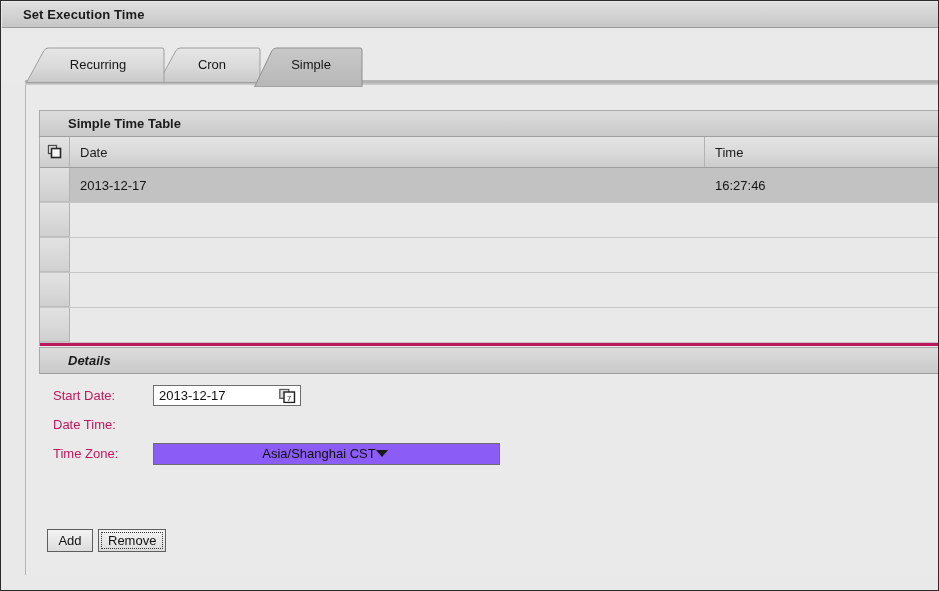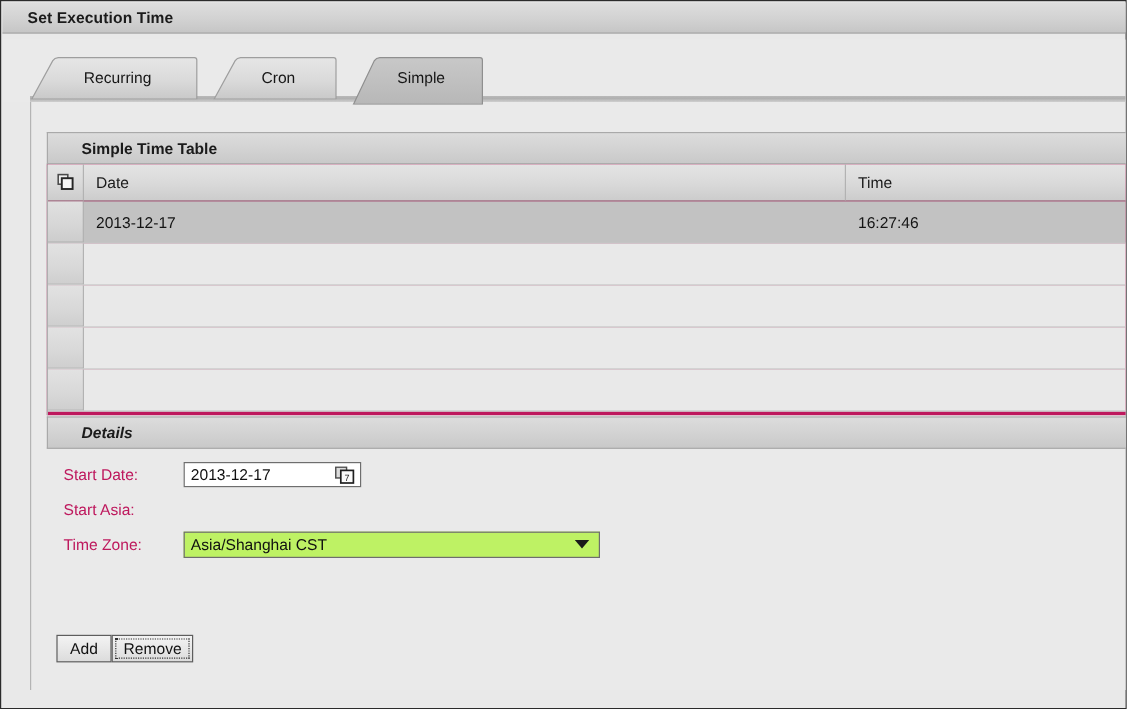--- a/index.html
+++ b/index.html
@@ -52,21 +52,20 @@
     height: 52px;
     background: #eaeaea;
   }
   .tabrow {
     position: absolute;
     left: 23px;
     bottom: 0;
     height: 52px;
     display: flex;
     align-items: flex-end;
-    gap: 20px;
   }
   .tab {
     position: relative;
     height: 36px;
     display: flex;
     align-items: center;
     justify-content: center;
     font-size: 13px;
     color: #161616;
     padding: 0 0 2px 0;
@@ -247,44 +246,45 @@
     top: 50%;
     transform: translateY(-50%);
     width: 17px;
     height: 15px;
   }
 
   .combo {
     box-sizing: border-box;
     width: 347px;
     height: 22px;
-    background: #bef264;
+    background: #8b5cf6;
     border: 1px solid #6e6e6e;
     display: flex;
     align-items: center;
-    justify-content: space-between;
+    justify-content: center;
     font-size: 13px;
     color: #101010;
     padding-left: 5px;
     padding-right: 8px;
     cursor: default;
   }
   .caret {
     width: 0; height: 0;
     border-left: 6px solid transparent;
     border-right: 6px solid transparent;
     border-top: 7px solid #1a1a1a;
   }
 
   
   #buttons {
     position: absolute;
     left: 13px;
     top: 444px;
     display: flex;
+    gap: 5px;
     padding-left: 8px;
   }
   .btn {
     box-sizing: border-box;
     height: 23px;
     min-width: 46px;
     padding: 0 9px;
     background: linear-gradient(to bottom, #f3f3f3 0%, #e8e8e8 50%, #dcdcdc 100%);
     border: 1px solid #5e5e5e;
     font-size: 13px;
@@ -431,21 +431,21 @@
           <span>2013-12-17</span>
           <svg class="date-icon" viewBox="0 0 17 15">
             <rect x="0.8" y="0.8" width="9" height="9" fill="#dcdcdc" stroke="#4d4d4d" stroke-width="1.2"></rect>
             <rect x="5" y="3.5" width="10.5" height="10.5" fill="#fbfbfb" stroke="#1f1f1f" stroke-width="1.4"></rect>
             <text x="10.2" y="12" font-family="Liberation Sans, sans-serif" font-size="7.5" fill="#1f1f1f" text-anchor="middle">7</text>
           </svg>
         </div>
       </div>
 
       <div class="form-row">
-        <div class="form-label">Start Asia:</div>
+        <div class="form-label">Date Time:</div>
       </div>
 
       <div class="form-row">
         <div class="form-label">Time Zone:</div>
         <div class="combo">
           <span>Asia/Shanghai CST</span>
           <span class="caret"></span>
         </div>
       </div>
 

